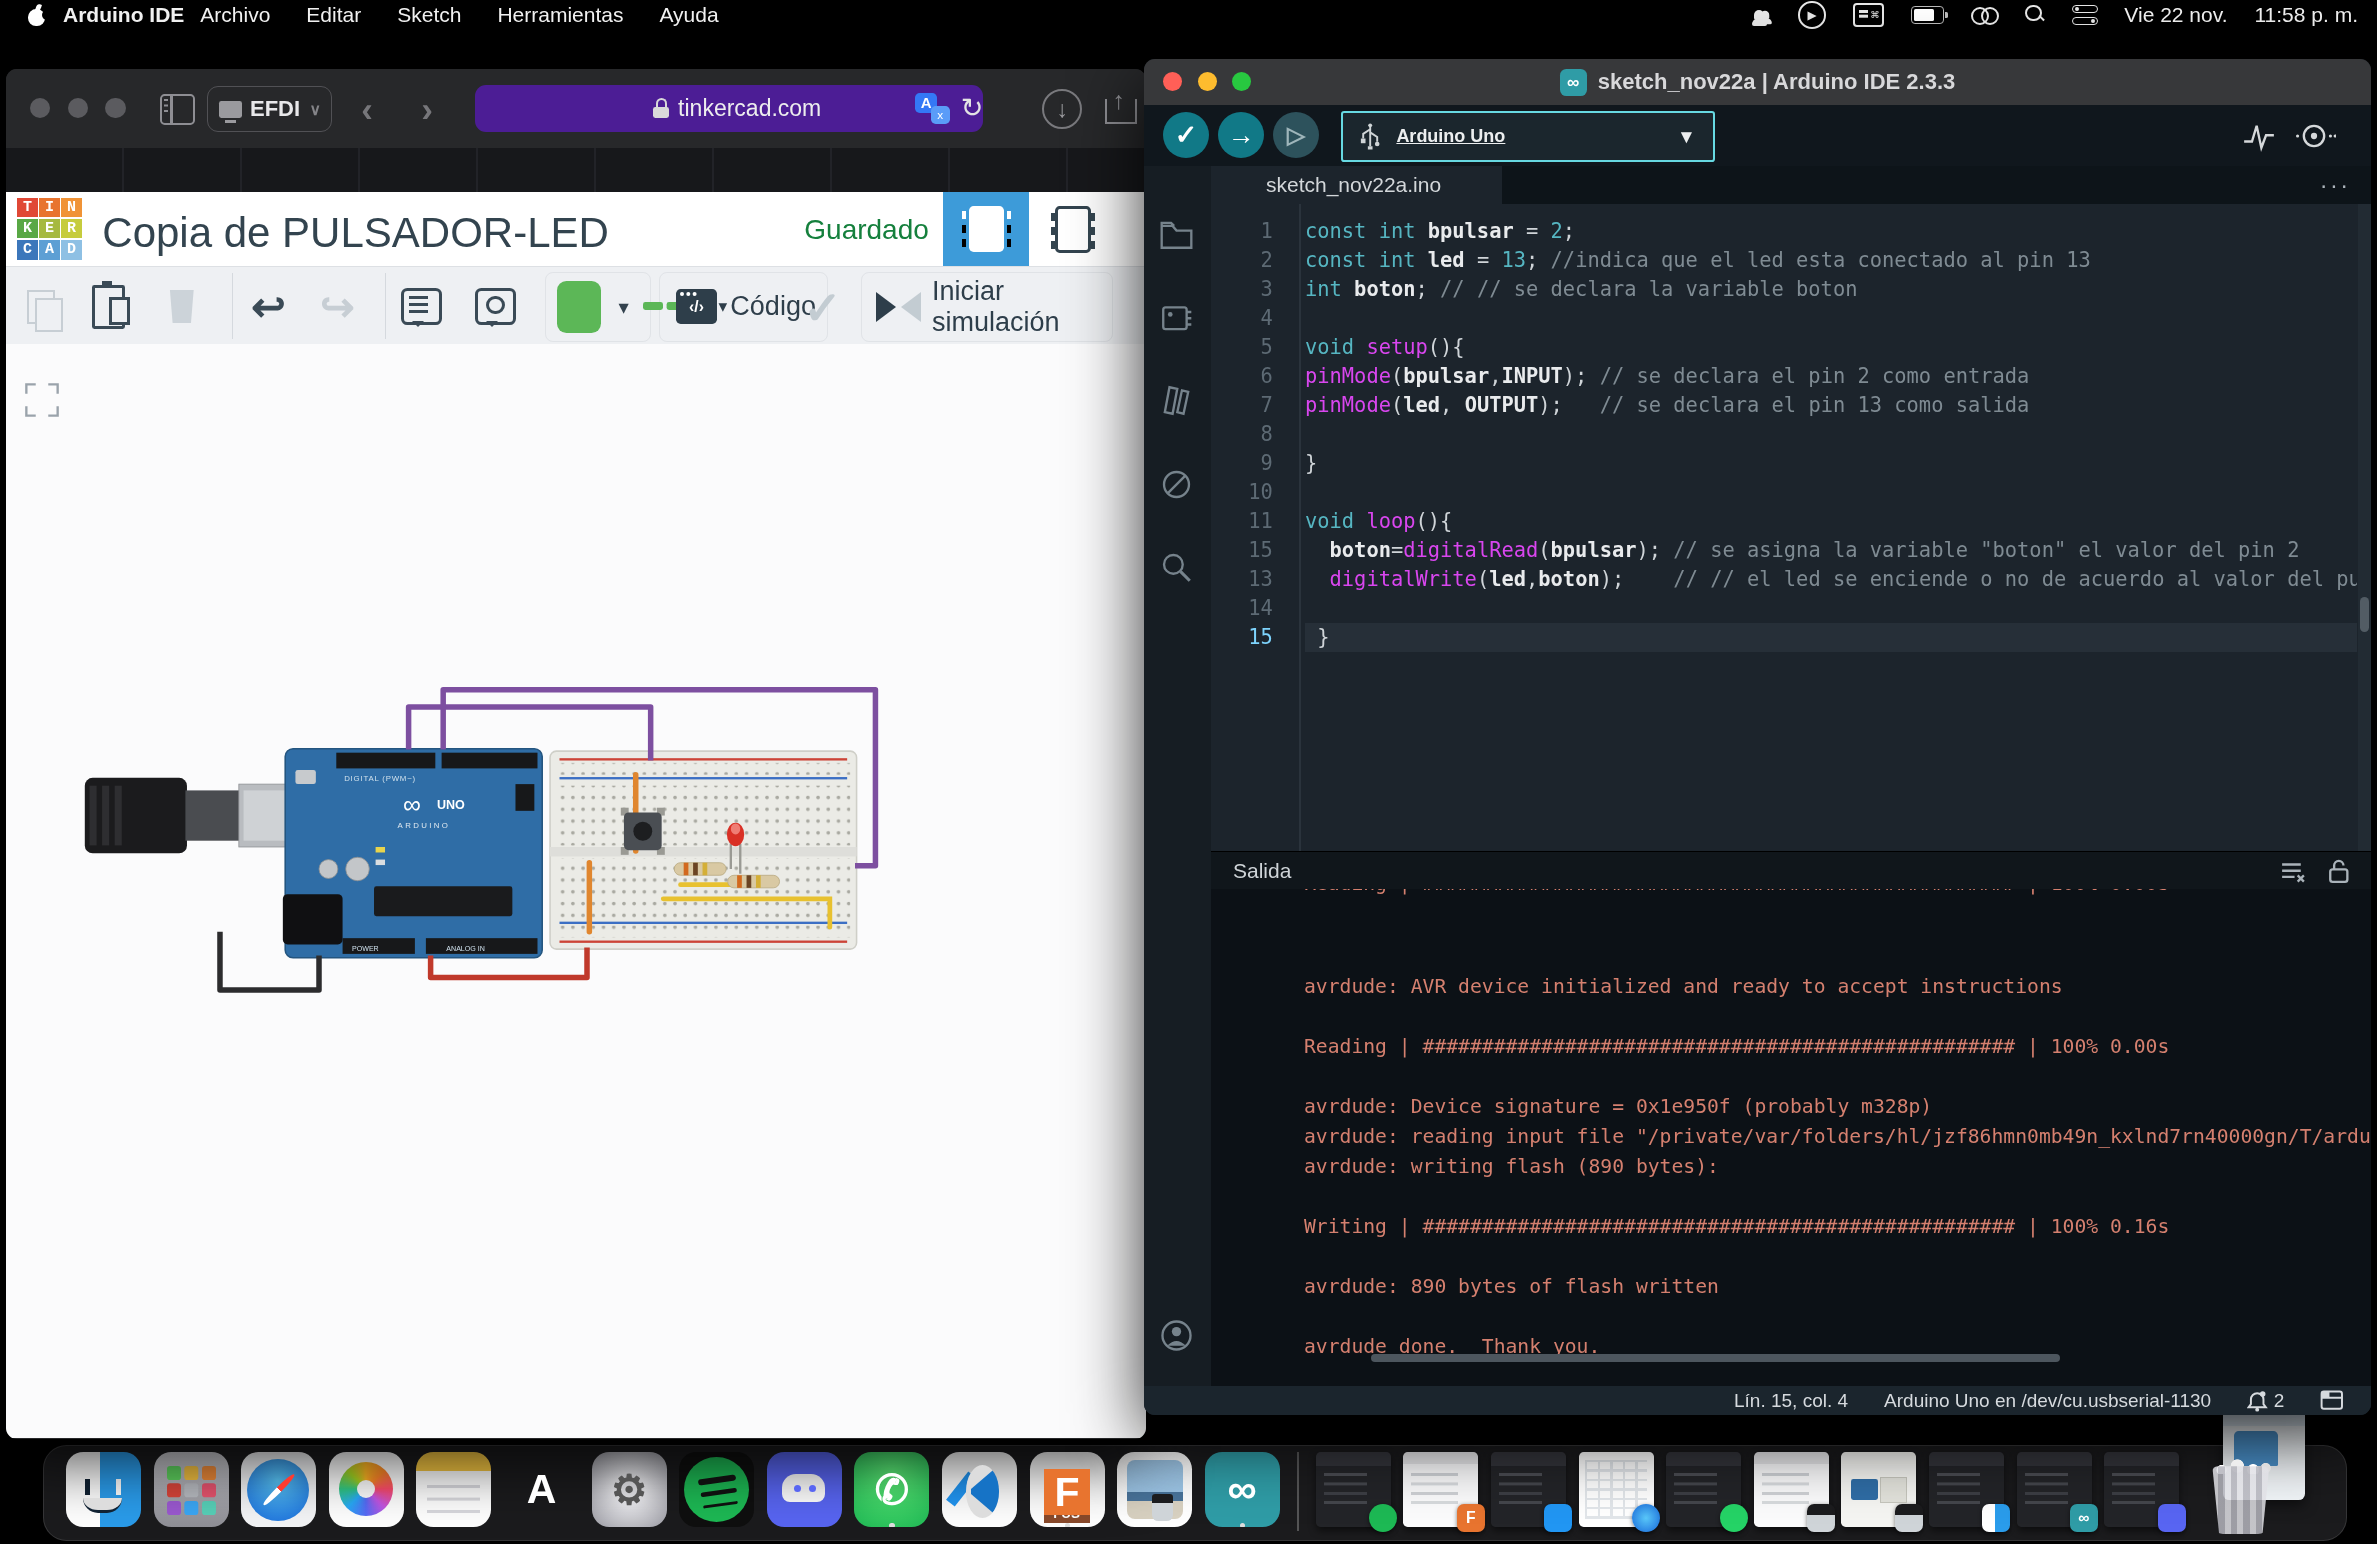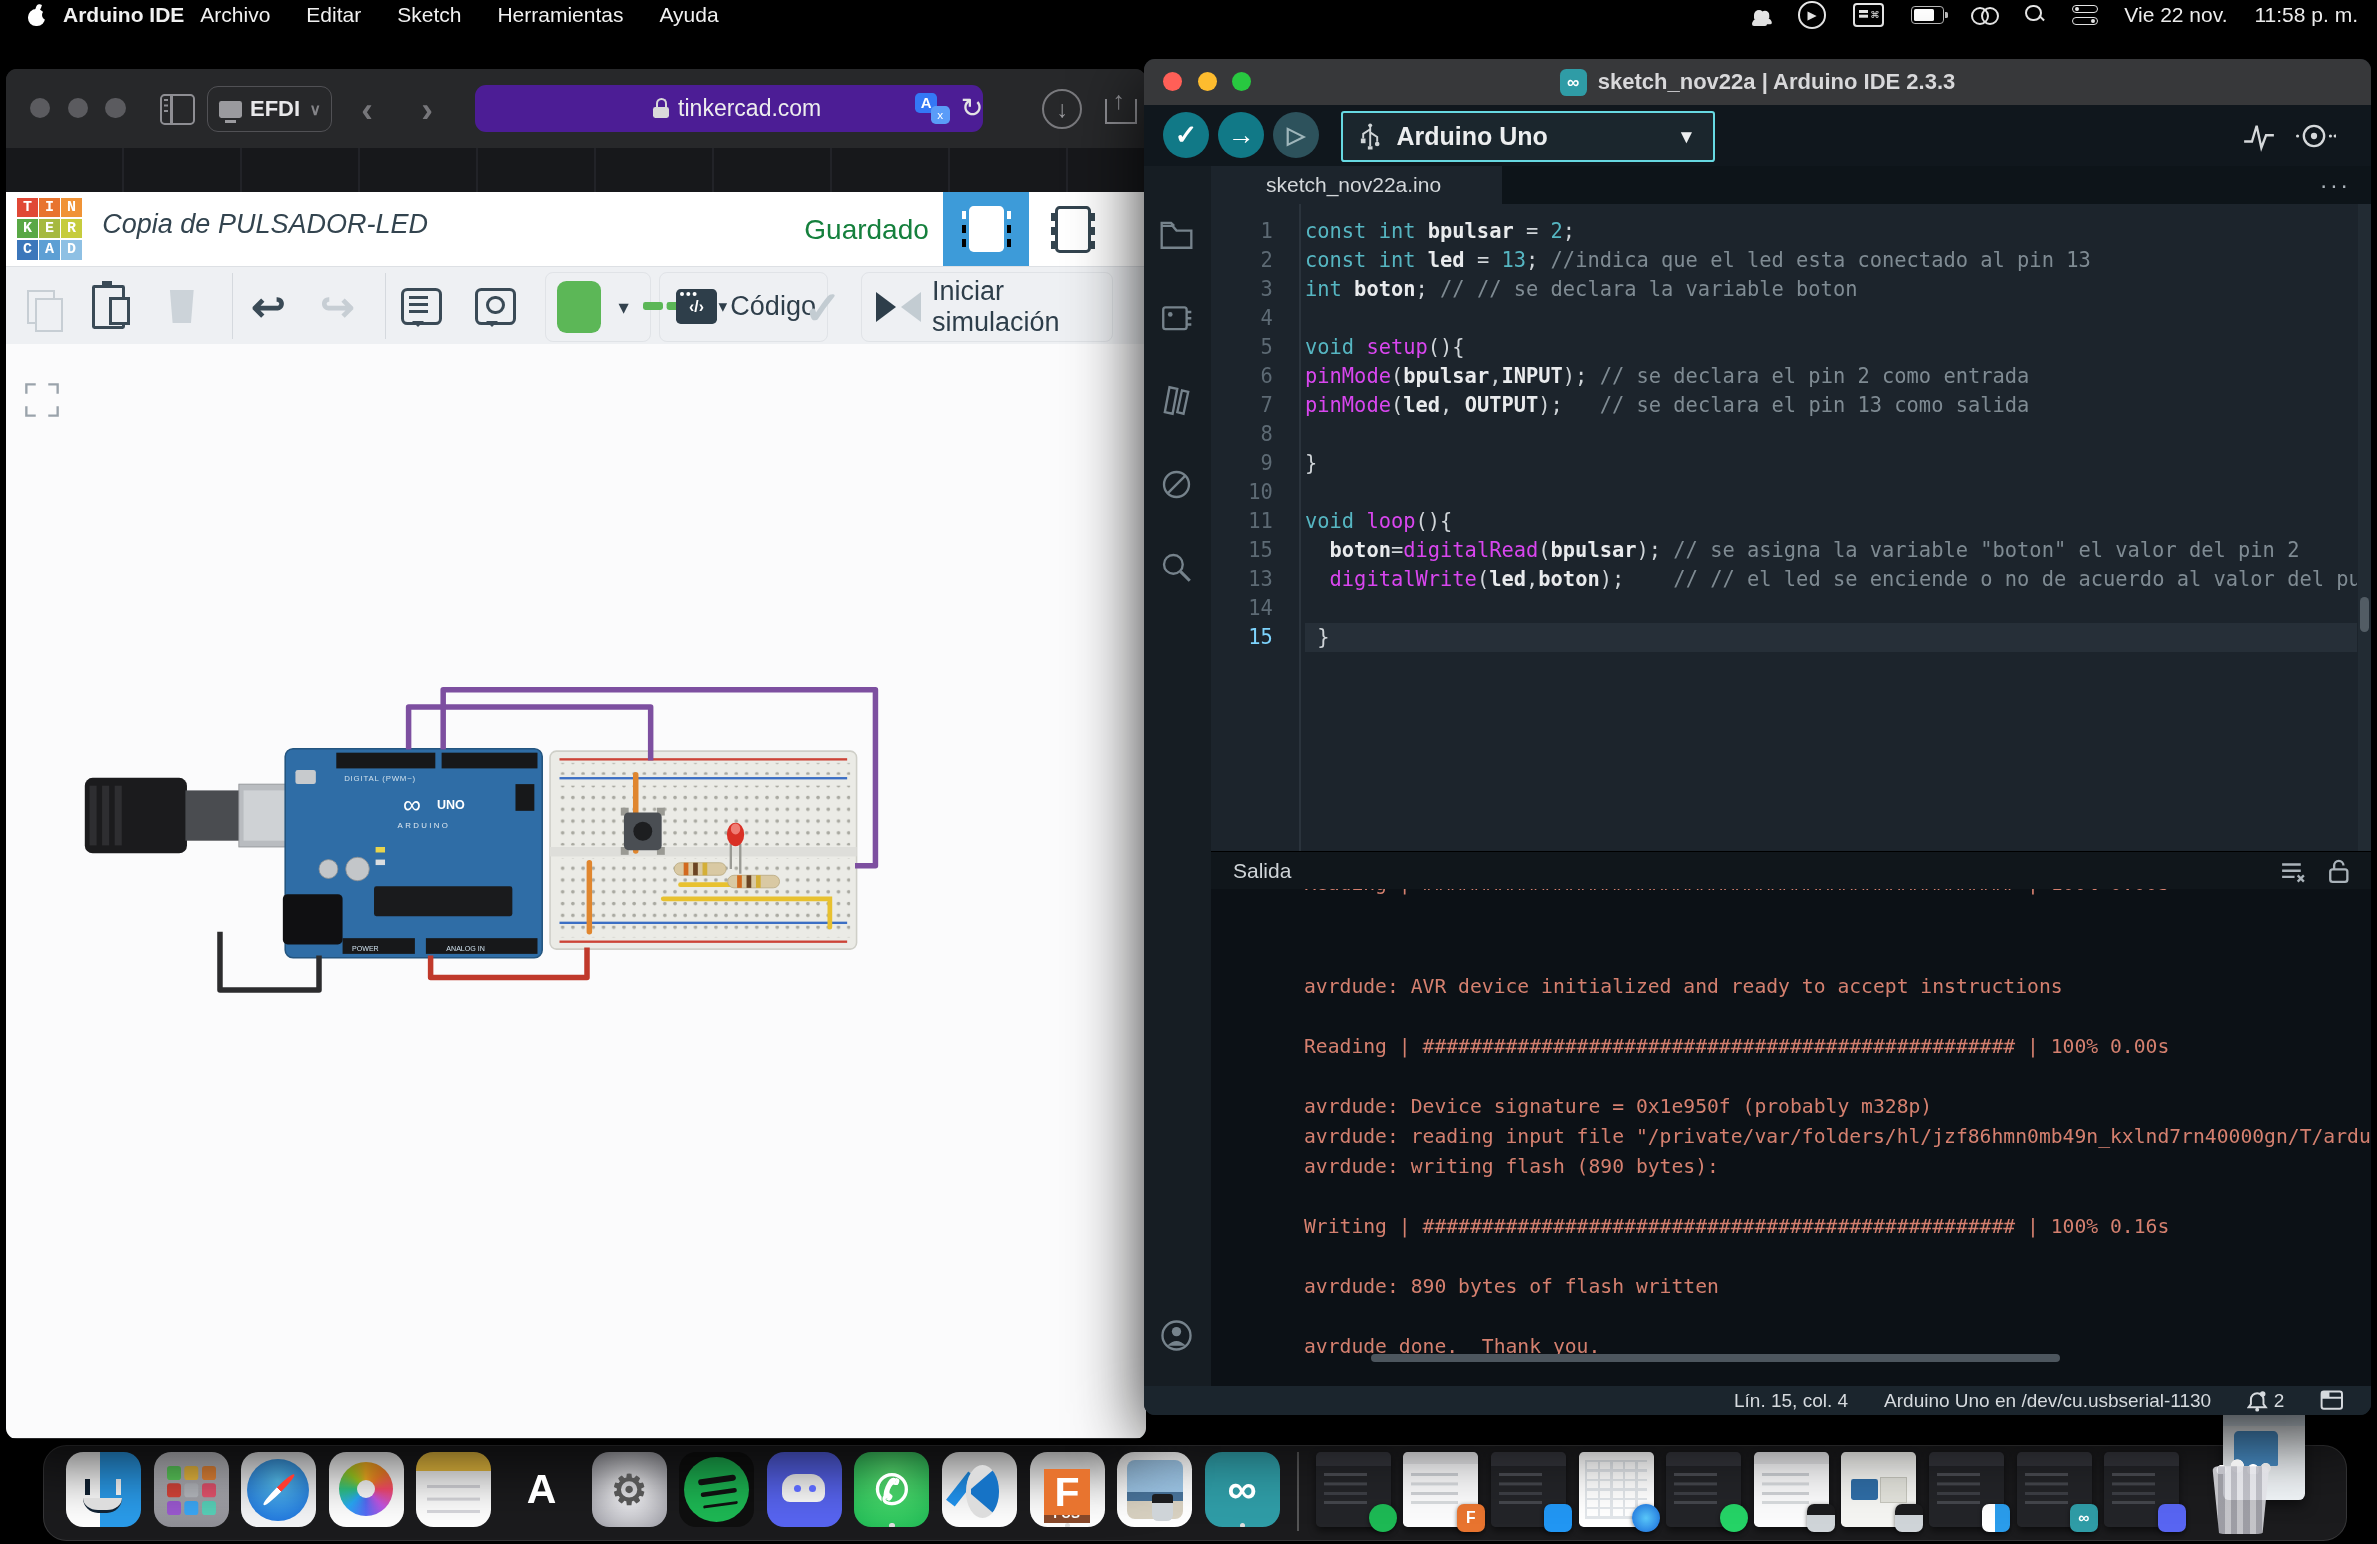--- a/index.html
+++ b/index.html
@@ -63,21 +63,21 @@
     color:#9a9a9e;font-size:23.6px;display:flex;align-items:center;justify-content:center;}
   .share-ic{position:absolute;left:1099px;top:20.4px;width:28px;height:35px;}
   .share-ic::before{content:"";position:absolute;left:0;bottom:0;width:28px;height:23.6px;border:2.4px solid #8e8e93;border-top:none;}
   .share-ic::after{content:"↑";position:absolute;left:7px;top:-3.1px;color:#8e8e93;font-size:25px;}
   
   #tc-dark{position:absolute;left:0;top:79px;width:100%;height:44px;background:#17181b;
     background-image:repeating-linear-gradient(90deg,transparent 0 116px,#222328 116px 118px);}
   #tc-titlebar{position:absolute;left:0;top:123px;width:100%;height:74px;background:#fff;}
   #tc-logo{position:absolute;left:11px;top:5.5px;width:68px;height:63px;display:grid;grid-template-columns:repeat(3,20.4px);grid-auto-rows:19.7px;gap:1.6px;}
   .tc-tile{color:#fff;font-weight:bold;font-size:15px;display:flex;align-items:center;justify-content:center;font-family:"Liberation Mono",monospace;}
-  #tc-title{position:absolute;left:96px;top:17.3px;font-size:27px;color:#33444f;font-style:italic;}
+  #tc-title{position:absolute;left:96px;top:17.3px;font-size:42px;color:#33444f;}
   #tc-saved{position:absolute;left:798px;top:22px;font-size:28px;color:#15803d;}
   .tc-viewbtn{position:absolute;top:0;height:74px;width:86px;display:flex;align-items:center;justify-content:center;}
   #tc-view-bb{left:937px;background:#3d9bd9;}
   #tc-view-sch{left:1024px;background:#fff;}
   .chip-ic{width:35px;height:46px;border-radius:4.7px;position:relative;background:#fff;}
   .chip-ic::before{content:"";position:absolute;left:-7px;top:4.7px;width:3.9px;height:7.9px;background:inherit;box-shadow:0 14px 0 0,0 28px 0 0;}
   .chip-ic::after{content:"";position:absolute;right:-7px;top:4.7px;width:3.9px;height:7.9px;background:inherit;box-shadow:0 14px 0 0,0 28px 0 0;}
   .chip-ic.outline{background:transparent;border:3.1px solid #33444f;width:30px;height:41px;}
   .chip-ic.outline::before,.chip-ic.outline::after{background:#33444f;color:#33444f;}
   #tc-toolbar{position:absolute;left:0;top:197px;width:100%;height:79px;background:#eef0f3;border-top:0.8px solid #dde0e4;border-bottom:0.8px solid #dde0e4;}
@@ -121,21 +121,21 @@
   #ide-titlebar{position:absolute;left:0;top:0;width:100%;height:46px;background:#37383a;display:flex;align-items:center;justify-content:center;color:#d8d8da;font-size:22px;font-weight:bold;}
   #ide-titlebar .lights{top:13.4px;left:19px;gap:15.7px;}
   #ide-titlebar .light{width:19px;height:19px;}
   .lr{background:#ff5f57!important;} .ly{background:#febc2e!important;} .lg{background:#28c840!important;}
   .ide-app-ic{width:27px;height:27px;background:#2f9ca6;border-radius:6.3px;color:#fff;font-size:17.3px;font-weight:bold;display:flex;align-items:center;justify-content:center;margin-right:11px;}
   #ide-toolbar{position:absolute;left:0;top:46px;width:100%;height:61px;background:#10171d;}
   .rbtn{position:absolute;top:7px;width:46px;height:46px;border-radius:50%;background:#117987;color:#fff;display:flex;align-items:center;justify-content:center;font-size:27px;font-weight:bold;}
   .rbtn.dim{background:#2d525c;color:#9fb6bb;font-size:23.6px;}
   #board-box{position:absolute;left:197px;top:6.3px;width:370px;height:47px;background:#1b262d;border:2px solid #67d9e2;border-radius:3.1px;display:flex;align-items:center;color:#eceeef;}
   #board-box svg{margin-left:17.3px;}
-  #board-label{font-size:25px;font-weight:bold;margin-left:15.7px;}
+  #board-label{font-size:18px;font-weight:bold;margin-left:15.7px;text-decoration:underline;}
   #board-caret{margin-left:auto;margin-right:17.3px;font-size:19px;}
   .ide-right-ic{position:absolute;top:12.6px;}
   #ide-sidebar{position:absolute;left:0;top:107px;width:67px;bottom:29px;background:#161d23;border-right:0.8px solid #0a0e12;}
   .sb-ic{position:absolute;left:13.4px;width:39px;height:39px;color:#76838c;}
   #ide-tabbar{position:absolute;left:67px;top:107px;right:0;height:38px;background:#0d1419;display:flex;align-items:center;}
   #ide-tab{height:100%;width:291px;background:#1c242c;color:#d3d7da;font-size:21px;display:flex;align-items:center;padding-left:55px;box-sizing:border-box;}
   #tab-more{margin-left:auto;margin-right:20.4px;color:#aab3ba;font-size:23.6px;letter-spacing:2.4px;}
   #ide-editor{position:absolute;left:67px;top:145px;right:0;height:648px;background:#1c242c;overflow:hidden;}
   #gutter{position:absolute;left:0;top:12.6px;width:79px;text-align:right;color:#5d6a74;font-family:"DejaVu Sans Mono",monospace;font-size:20.4px;}
   #gutter div{height:29px;line-height:29px;padding-right:17.3px;}

